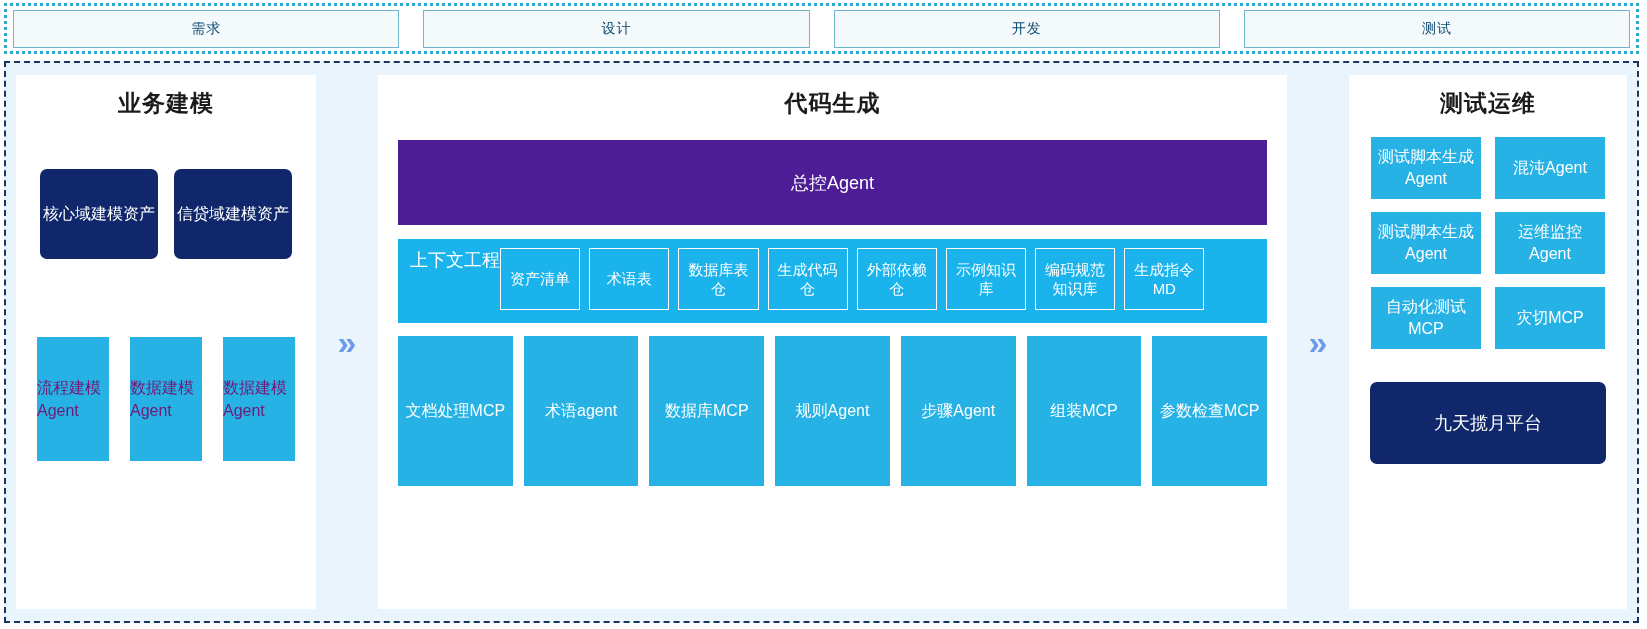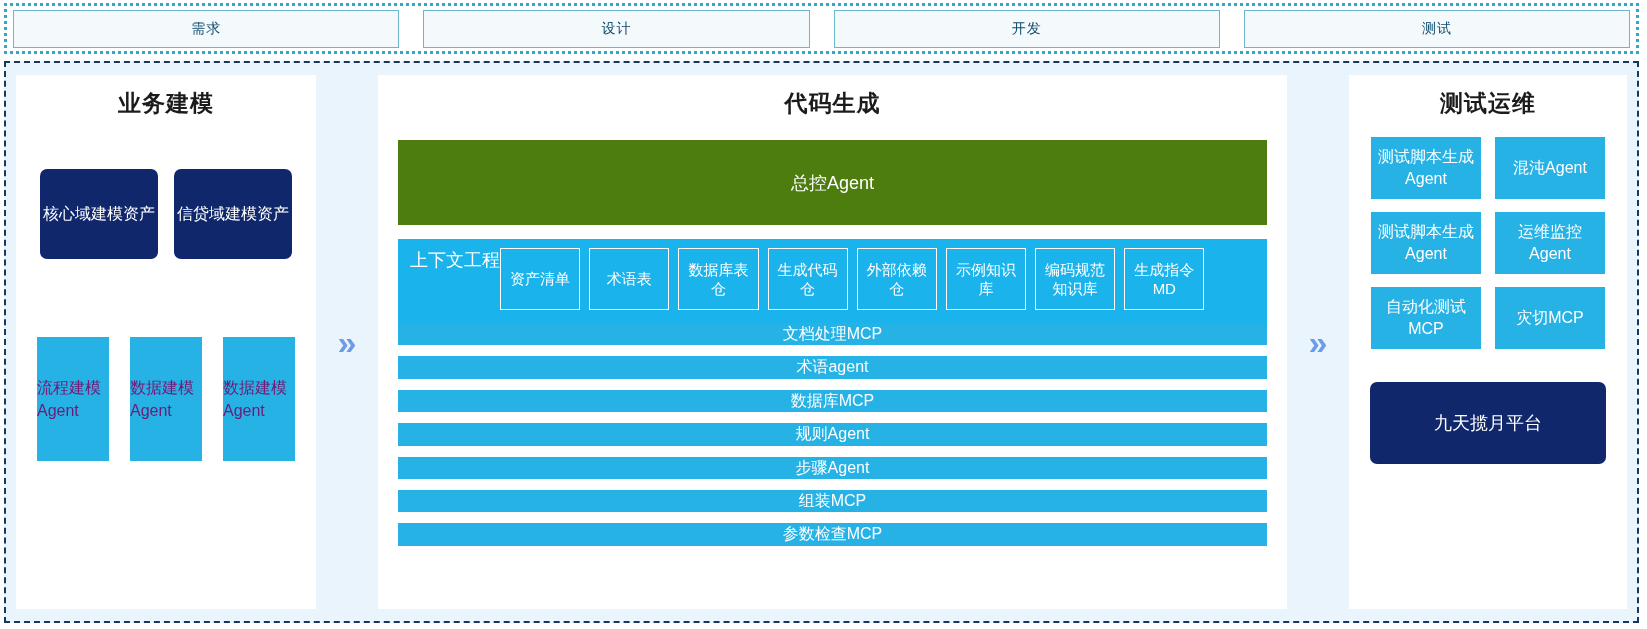--- a/index.html
+++ b/index.html
@@ -137,21 +137,21 @@
     width: 100%;
     box-sizing: border-box;
     padding: 0 20px;
     display: flex;
     flex-direction: column;
     align-items: stretch;
   }
   #master-agent {
     margin-top: 21px;
     height: 85px;
-    background: #4d7c0f;
+    background: #4c1d95;
     color: #ffffff;
     font-size: 18px;
     display: flex;
     align-items: center;
     justify-content: center;
   }
   #context-engineering {
     margin-top: 14px;
     background: #1bb3ec;
     padding: 9px 12px 13px 12px;
@@ -177,24 +177,24 @@
     font-size: 15px;
     line-height: 1.3;
     display: flex;
     align-items: center;
     justify-content: center;
     text-align: center;
     padding: 3px 2px;
     box-sizing: border-box;
   }
   #tool-row {
+    margin-top: 13px;
     display: flex;
     gap: 11px;
     height: 150px;
-    flex-direction: column;
   }
   .tool-box {
     flex: 1 1 0;
     background: #27b2e6;
     color: #ffffff;
     font-size: 16px;
     line-height: 1.4;
     display: flex;
     align-items: center;
     justify-content: center;

